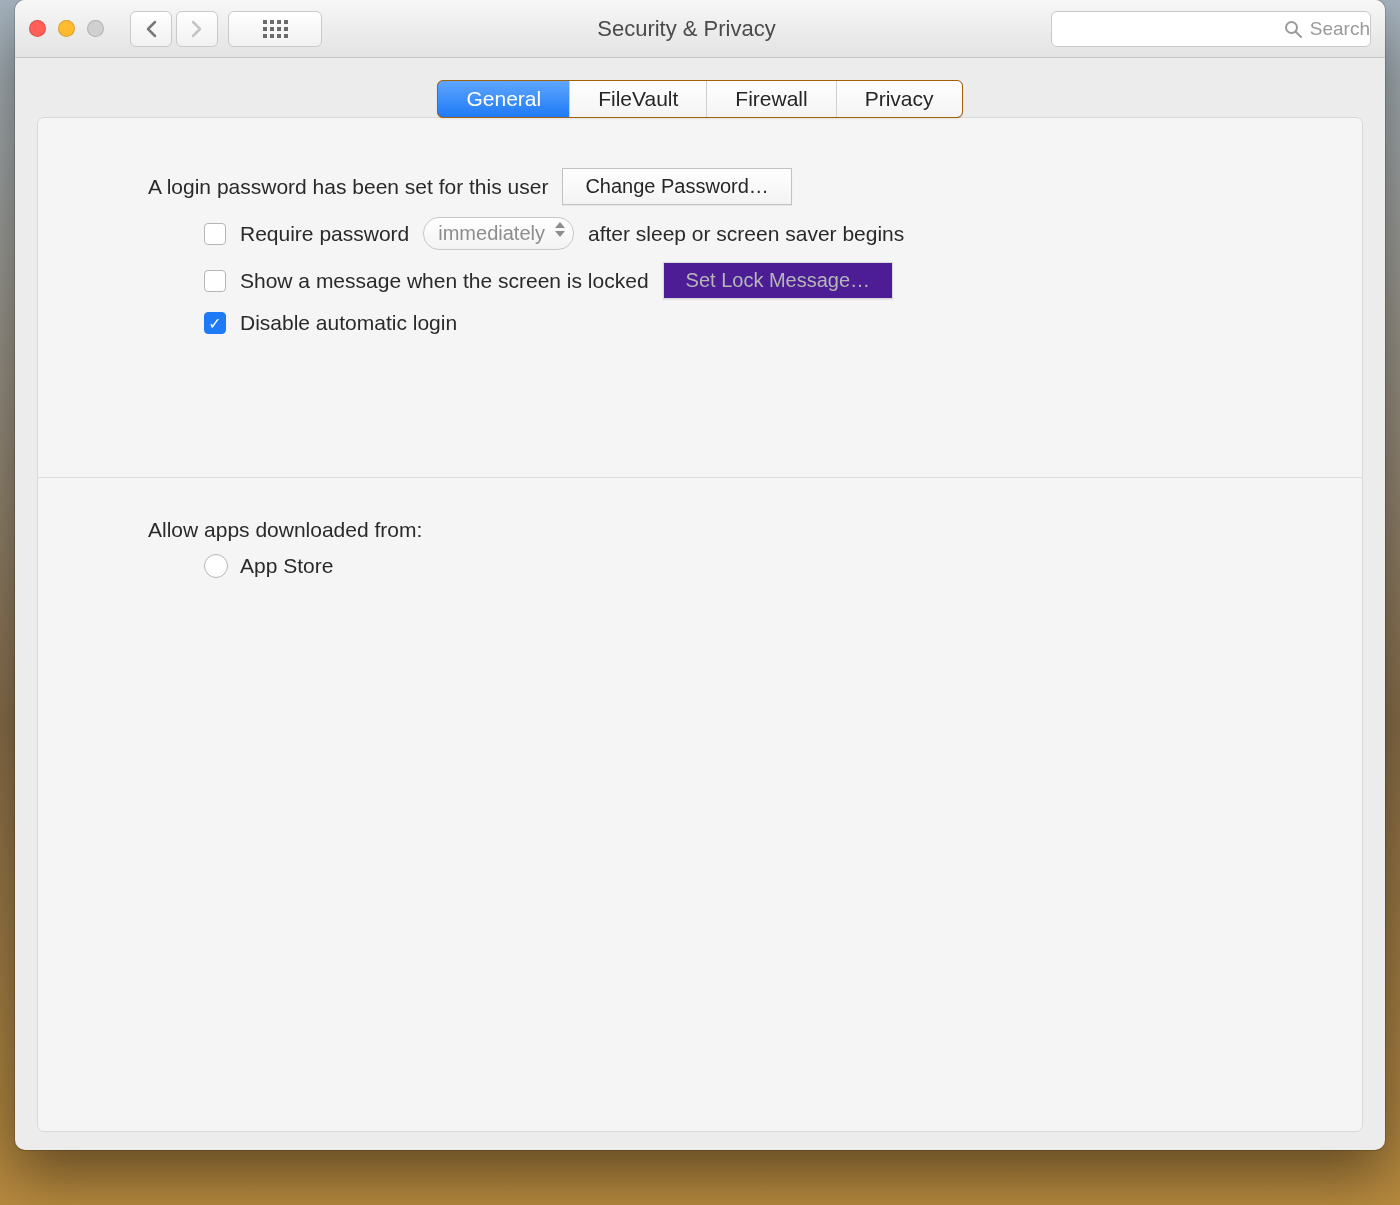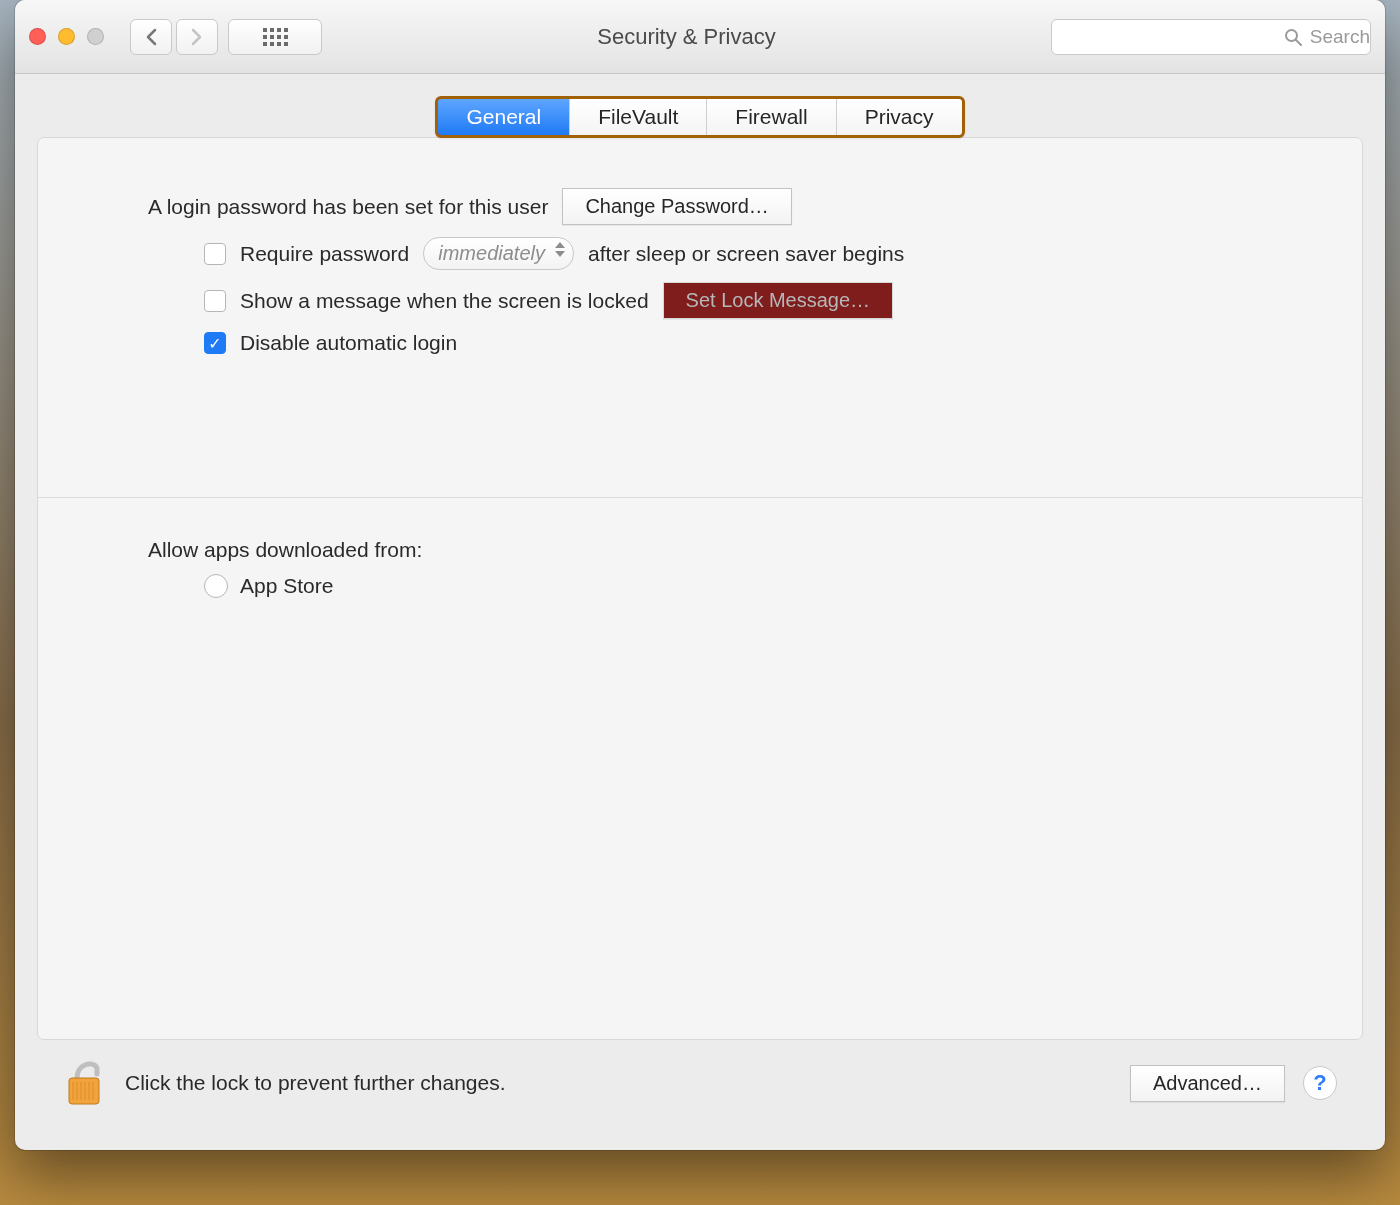--- a/index.html
+++ b/index.html
@@ -18,21 +18,21 @@
     background: #ececec;
     border-radius: 10px;
     box-shadow: 0 25px 60px rgba(0,0,0,0.45), 0 0 0 1px rgba(0,0,0,0.15);
     overflow: hidden;
     display: flex;
     flex-direction: column;
     position: relative;
     top: 0;
   }
   .titlebar {
-    height: 74px;
+    height: 58px;
     background: linear-gradient(to bottom, #f7f7f7, #e3e3e3);
     border-bottom: 1px solid #c7c7c7;
     display: flex;
     align-items: center;
     padding: 0 14px;
     gap: 10px;
   }
   .traffic-lights { display: flex; gap: 12px; margin-right: 8px; }
   .tl { width: 17px; height: 17px; border-radius: 50%; border: 1px solid rgba(0,0,0,0.15); }
   .tl.red { background: #ff5f57; }
@@ -87,21 +87,21 @@
     padding: 22px 22px 18px 22px;
   }
   .tabs {
     display: flex;
     justify-content: center;
     margin-bottom: -1px;
     z-index: 2;
   }
   .tabbar {
     display: flex;
-    border: 3px solid #a16207;
+    border: 1px solid #a16207;
     border-radius: 6px;
     overflow: hidden;
     box-shadow: 0 1px 2px rgba(0,0,0,0.08);
     background: #be185d;
   }
   .tab {
     padding: 6px 28px;
     font-size: 21px;
     color: #262626;
     background: linear-gradient(to bottom,#ffffff,#f4f4f4);
@@ -125,39 +125,38 @@
   .indent { margin-left: 56px; }
   .mac-btn {
     background: linear-gradient(to bottom,#ffffff,#f3f3f3);
     border: 1px solid #c2c2c2;
     border-radius: 0;
     padding: 6px 22px;
     font-size: 20px;
     color: #262626;
     box-shadow: 0 1px 1px rgba(0,0,0,0.06);
   }
-  .mac-btn.disabled { color: #b6b6b6; border-color: #d8d8d8; background: #7f1d1d; }
+  .mac-btn.disabled { color: #b6b6b6; border-color: #d8d8d8; background: #4c1d95; }
   .checkbox {
     width: 22px; height: 22px;
     border: 1px solid #b6b6b6;
     border-radius: 4px;
     background: #fff;
     display: inline-flex; align-items:center; justify-content:center;
     flex-shrink: 0;
   }
   .checkbox.checked { background: #1f7af5; border-color: #1f7af5; color:#fff; font-size:16px; }
   .select {
     border: 1px solid #c8c8c8;
     border-radius: 16px;
     background: linear-gradient(to bottom,#ffffff,#f3f3f3);
     padding: 4px 28px 4px 14px;
     font-size: 20px;
     color: #8d8d8d;
     position: relative;
-    font-style: italic;
   }
   .select::after {
     content:"";
     position:absolute; right:8px; top:50%; transform:translateY(-50%);
     width:0;height:0;border-left:5px solid transparent;border-right:5px solid transparent;border-top:6px solid #8d8d8d;
   }
   .select::before {
     content:"";
     position:absolute; right:8px; top:50%; transform:translateY(-12px);
     width:0;height:0;border-left:5px solid transparent;border-right:5px solid transparent;border-bottom:6px solid #8d8d8d;
@@ -280,32 +279,15 @@
 
       <div class="radio-group">
         <div class="radio-row">
           <span class="radio"></span>
           <span>App Store</span>
         </div>
       </div>
 
     </div>
 
-    <div class="footer">
-      <div class="lock-icon">
-        <svg viewBox="0 0 44 54">
-          <path d="M14 24 C14 10 30 6 34 14 L34 20" stroke="#bfbfbf" stroke-width="5" fill="none" stroke-linecap="round"></path>
-          <rect x="6" y="24" width="30" height="26" rx="3" fill="#f2a33c" stroke="#c07a1e" stroke-width="1"></rect>
-          <line x1="10" y1="28" x2="10" y2="46" stroke="#d98c2a" stroke-width="1"></line>
-          <line x1="14" y1="28" x2="14" y2="46" stroke="#d98c2a" stroke-width="1"></line>
-          <line x1="18" y1="28" x2="18" y2="46" stroke="#d98c2a" stroke-width="1"></line>
-          <line x1="22" y1="28" x2="22" y2="46" stroke="#d98c2a" stroke-width="1"></line>
-          <line x1="26" y1="28" x2="26" y2="46" stroke="#d98c2a" stroke-width="1"></line>
-          <line x1="30" y1="28" x2="30" y2="46" stroke="#d98c2a" stroke-width="1"></line>
-        </svg>
-      </div>
-      <div class="footer-text">Click the lock to prevent further changes.</div>
-      <button class="mac-btn">Advanced…</button>
-      <div class="help-btn">?</div>
-    </div>
 
   </div>
 </div>
 
 </body></html>

